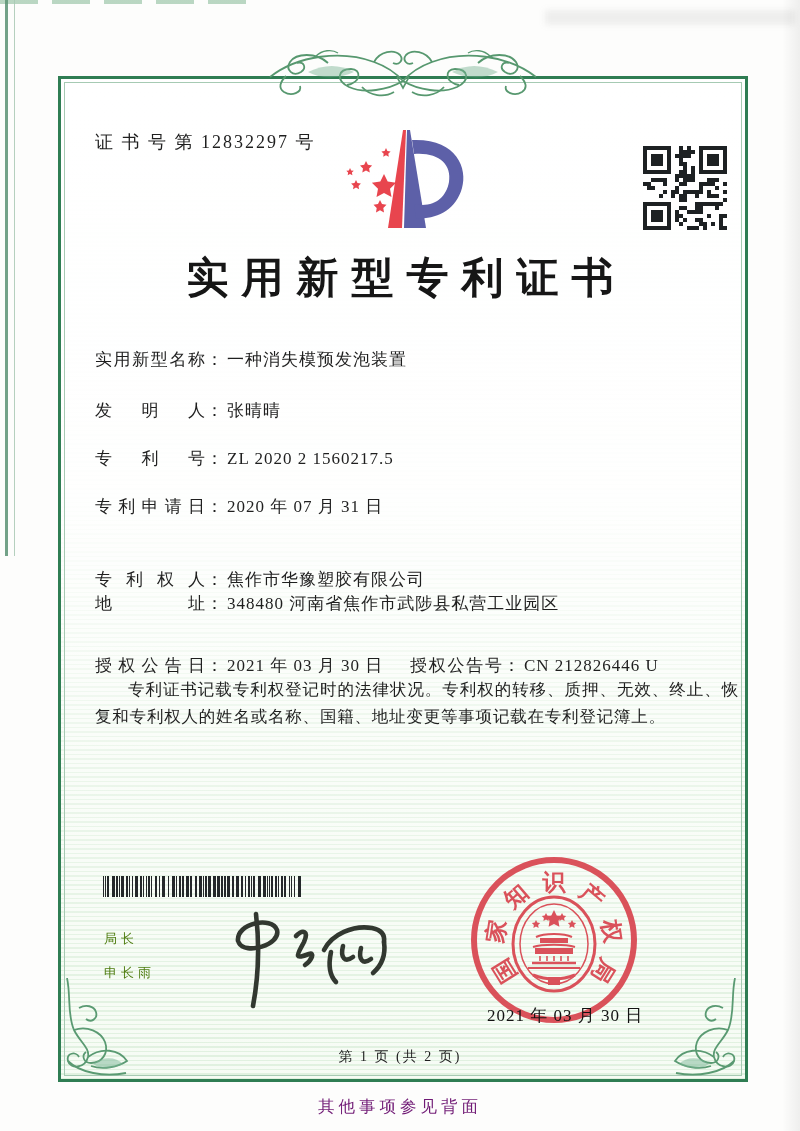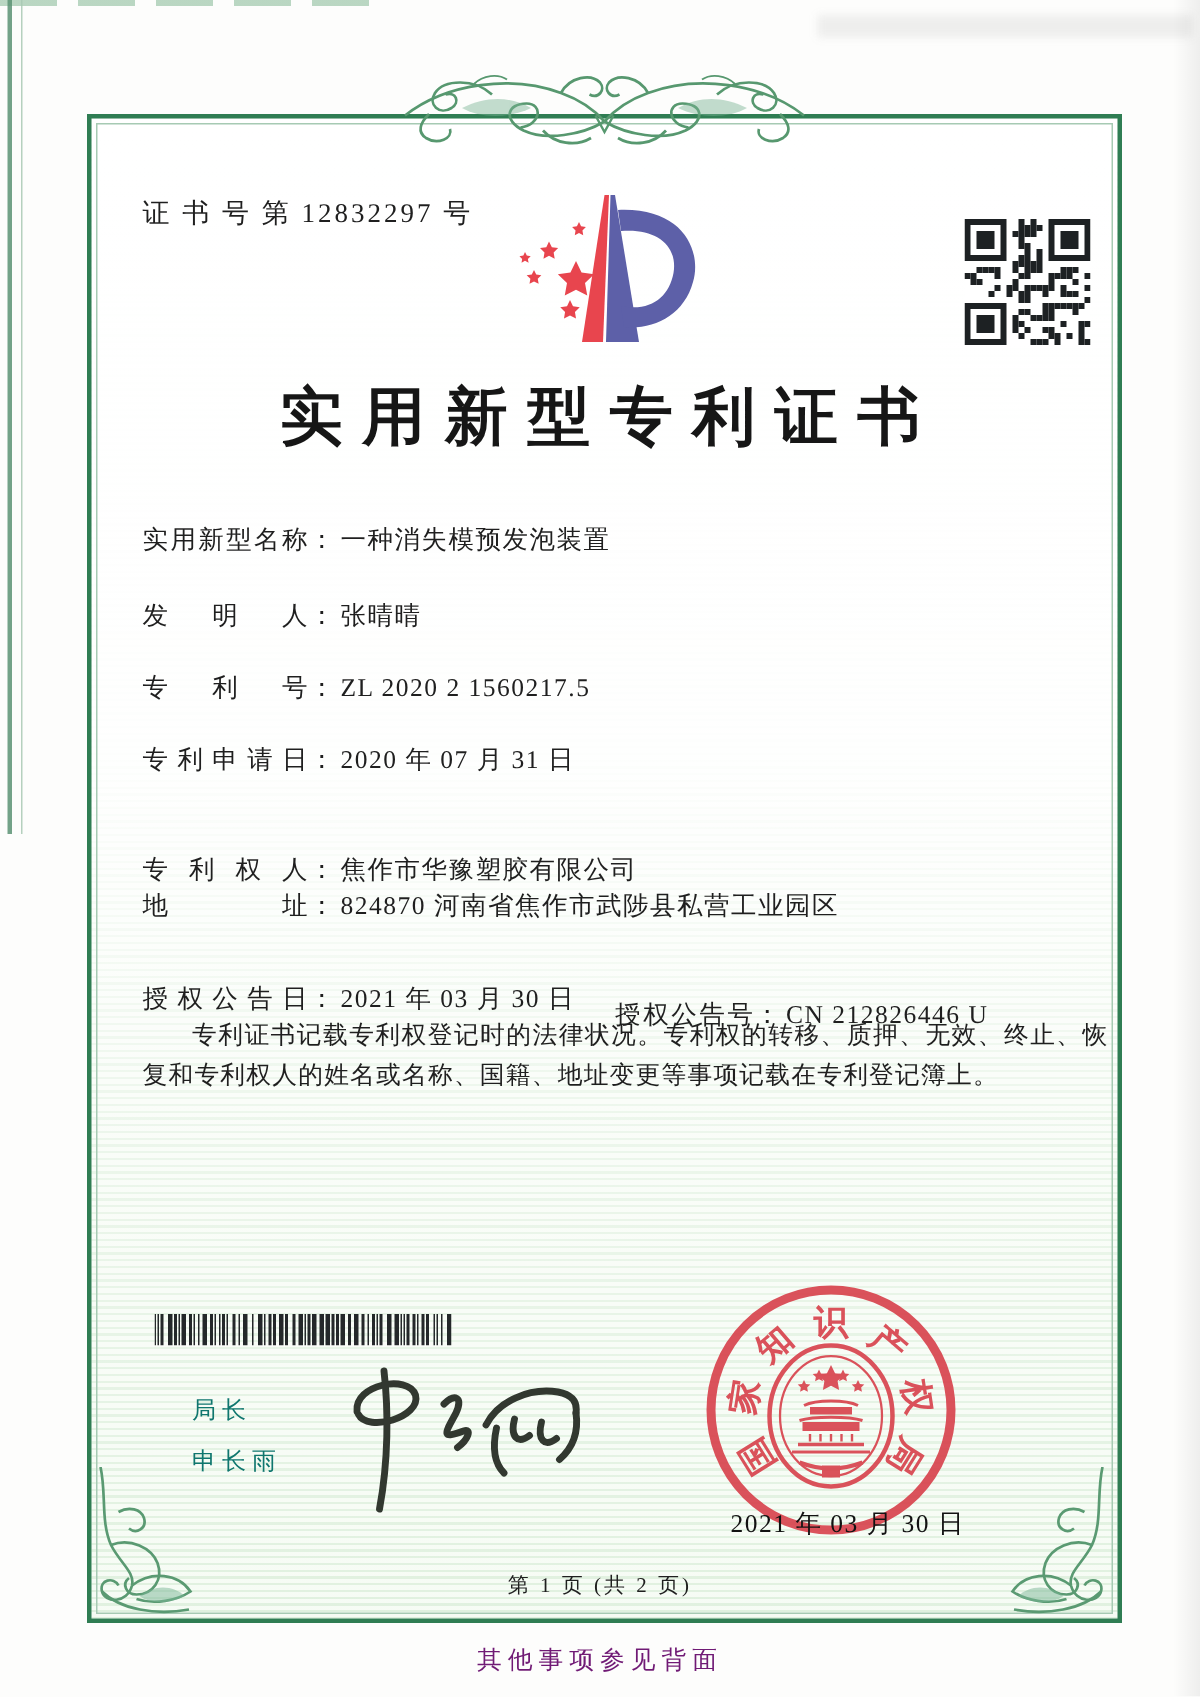--- a/index.html
+++ b/index.html
@@ -25,28 +25,28 @@
 
   .cert-no{left:95px;top:130px;font-size:18px;letter-spacing:2px;}
   .title{left:58px;top:250px;width:684px;text-align:center;font-size:42px;font-weight:700;
          letter-spacing:13px;text-indent:13px;color:#161616;}
 
   .row{left:95px;width:648px;font-size:17px;white-space:nowrap;}
   .row .lab{display:inline-block;width:110px;text-align:justify;text-align-last:justify;vertical-align:bottom;}
   .row .colon{display:inline-block;margin:0 4px 0 1px;}
   .row .val{letter-spacing:1px;}
   .pair2{position:absolute;left:315px;top:0;}
-  .pair2 .lab{width:92px;margin-top:11px;}
+  .pair2 .lab{width:92px;}
 
   .paras{left:95px;top:676px;width:644px;font-size:16.5px;line-height:27px;
          letter-spacing:.8px;text-align:justify;}
   .paras p{margin:0;text-indent:2em;}
 
   .barcode{left:103px;top:876px;width:198px;height:21px;}
-  .officer{left:128px;font-size:16px;letter-spacing:4px;color:#0f766e;}
+  .officer{left:104px;font-size:13px;letter-spacing:4px;color:#4d7c0f;}
   .signature{left:212px;top:900px;}
   .seal{left:466px;top:852px;}
   .seal-date{left:487px;top:1004px;font-size:17px;letter-spacing:1px;color:#121212;}
 
   .page-num{left:58px;top:1048px;width:684px;text-align:center;font-size:14px;letter-spacing:2px;}
   .back-note{left:58px;top:1096px;width:684px;text-align:center;font-size:16.5px;letter-spacing:4px;color:#701a75;}
 
   .floral{color:#57986f;}
 </style>
 </head>
@@ -256,21 +256,21 @@
 <div class="abs row" style="top:447px;">
   <span class="lab">专利号</span><span class="colon">：</span><span class="val">ZL 2020 2 1560217.5</span>
 </div>
 <div class="abs row" style="top:495px;">
   <span class="lab">专利申请日</span><span class="colon">：</span><span class="val">2020 年 07 月 31 日</span>
 </div>
 <div class="abs row" style="top:568px;">
   <span class="lab">专利权人</span><span class="colon">：</span><span class="val">焦作市华豫塑胶有限公司</span>
 </div>
 <div class="abs row" style="top:592px;">
-  <span class="lab">地址</span><span class="colon">：</span><span class="val">824870 河南省焦作市武陟县私营工业园区</span>
+  <span class="lab">地址</span><span class="colon">：</span><span class="val">348480 河南省焦作市武陟县私营工业园区</span>
 </div>
 <div class="abs row" style="top:654px;">
   <span class="lab">授权公告日</span><span class="colon">：</span><span class="val">2021 年 03 月 30 日</span>
   <span class="pair2">
     <span class="lab">授权公告号</span><span class="colon">：</span><span class="val">CN 212826446 U</span>
   </span>
 </div>
 
 <div class="abs paras">
   <p>专利证书记载专利权登记时的法律状况。专利权的转移、质押、无效、终止、恢复和专利权人的姓名或名称、国籍、地址变更等事项记载在专利登记簿上。</p>

